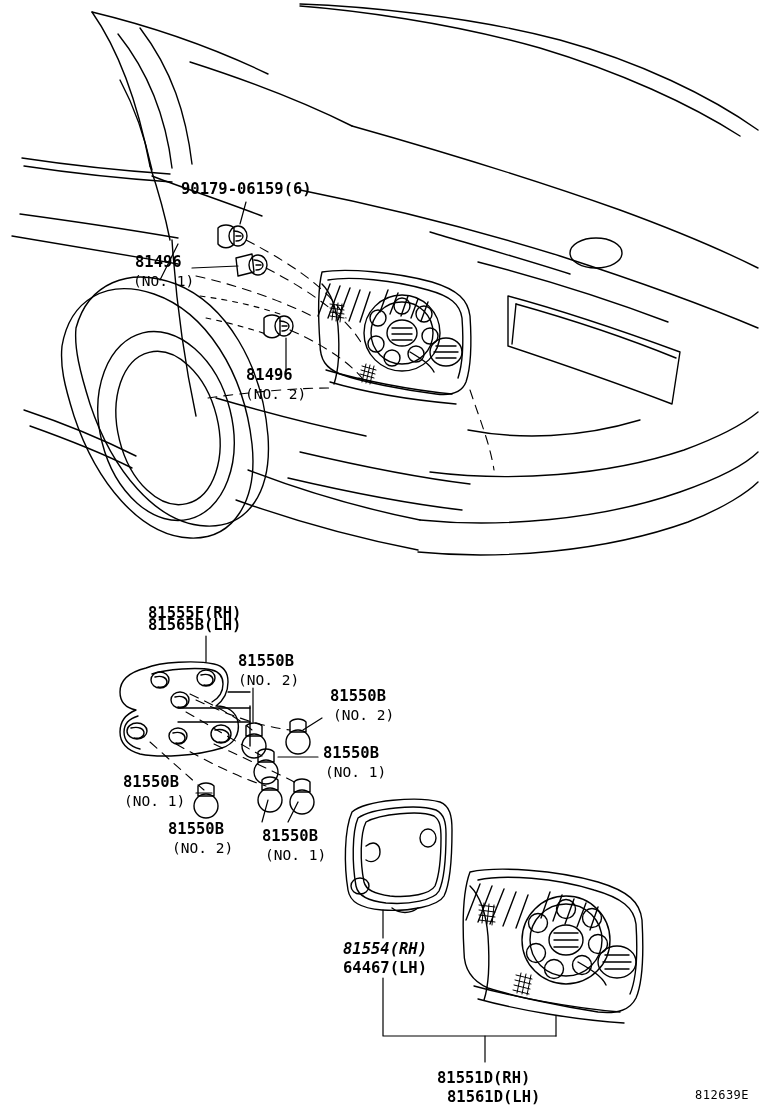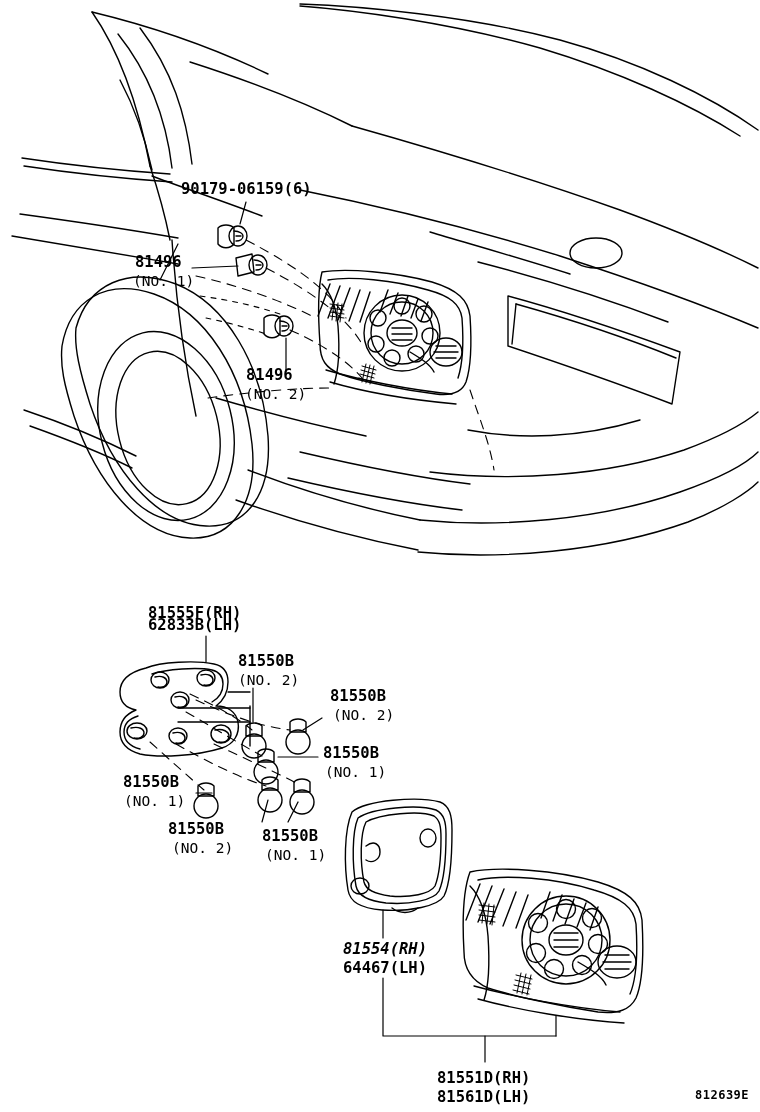--- a/index.html
+++ b/index.html
@@ -6,21 +6,21 @@
   html,body{margin:0;padding:0;background:#ffffff;}
   body{width:760px;height:1112px;position:relative;overflow:hidden;
        font-family:"DejaVu Sans Mono","Liberation Mono",monospace;color:#000;}
   #sheet{position:absolute;left:0;top:0;width:648px;height:1112px;}
   svg.art{position:absolute;left:0;top:0;width:760px;height:1112px;}
   .lbl{position:absolute;font-family:"DejaVu Sans Mono","Liberation Mono",monospace;
        font-weight:bold;font-size:15.5px;letter-spacing:0px;white-space:pre;color:#000;
        line-height:19px;}
   .sub{font-weight:normal;font-size:14.5px;}
   .code{position:absolute;font-family:"DejaVu Sans Mono","Liberation Mono",monospace;
-        font-size:12px;font-weight:bold;color:#000;letter-spacing:0.5px;}
+        font-size:12px;font-weight:normal;color:#000;letter-spacing:0.5px;}
 </style>
 </head>
 <body>
 
 <div id="sheet">
 
 <svg class="art" viewBox="0 0 760 1112">
   <g fill="none" stroke="#000" stroke-width="1.4" stroke-linecap="round" stroke-linejoin="round">
 
     <g>
@@ -315,21 +315,21 @@
 
 <div class="lbl" style="left:181px; top:180px;">90179-06159(6)</div>
 
 <div class="lbl" style="left:135px; top:253px;">81496</div>
 <div class="lbl sub" style="left:133px; top:272px;">(NO. 1)</div>
 
 <div class="lbl" style="left:246px; top:366px;">81496</div>
 <div class="lbl sub" style="left:245px; top:385px;">(NO. 2)</div>
 
 <div class="lbl" style="left:148px; top:597px;margin-top:7px;">81555F(RH)</div>
-<div class="lbl" style="left:148px; top:616px;">62833B(LH)</div>
+<div class="lbl" style="left:148px; top:616px;">81565B(LH)</div>
 
 <div class="lbl" style="left:238px; top:652px;">81550B</div>
 <div class="lbl sub" style="left:238px; top:671px;">(NO. 2)</div>
 
 <div class="lbl" style="left:330px; top:687px;">81550B</div>
 <div class="lbl sub" style="left:333px; top:706px;">(NO. 2)</div>
 
 <div class="lbl" style="left:323px; top:744px;">81550B</div>
 <div class="lbl sub" style="left:325px; top:763px;">(NO. 1)</div>
 
@@ -339,17 +339,17 @@
 <div class="lbl" style="left:168px; top:820px;">81550B</div>
 <div class="lbl sub" style="left:172px; top:839px;">(NO. 2)</div>
 
 <div class="lbl" style="left:262px; top:827px;">81550B</div>
 <div class="lbl sub" style="left:265px; top:846px;">(NO. 1)</div>
 
 <div class="lbl" style="left:343px; top:940px;font-style:italic;">81554(RH)</div>
 <div class="lbl" style="left:343px; top:959px;">64467(LH)</div>
 
 <div class="lbl" style="left:437px; top:1069px;">81551D(RH)</div>
-<div class="lbl" style="left:437px; top:1088px;">81561D(LH)</div>
+<div class="lbl" style="left:447px; top:1088px;">81561D(LH)</div>
 
 <div class="code" style="left:695px; top:1088px;">812639E</div>
 
 </div>
 
 </body></html>

